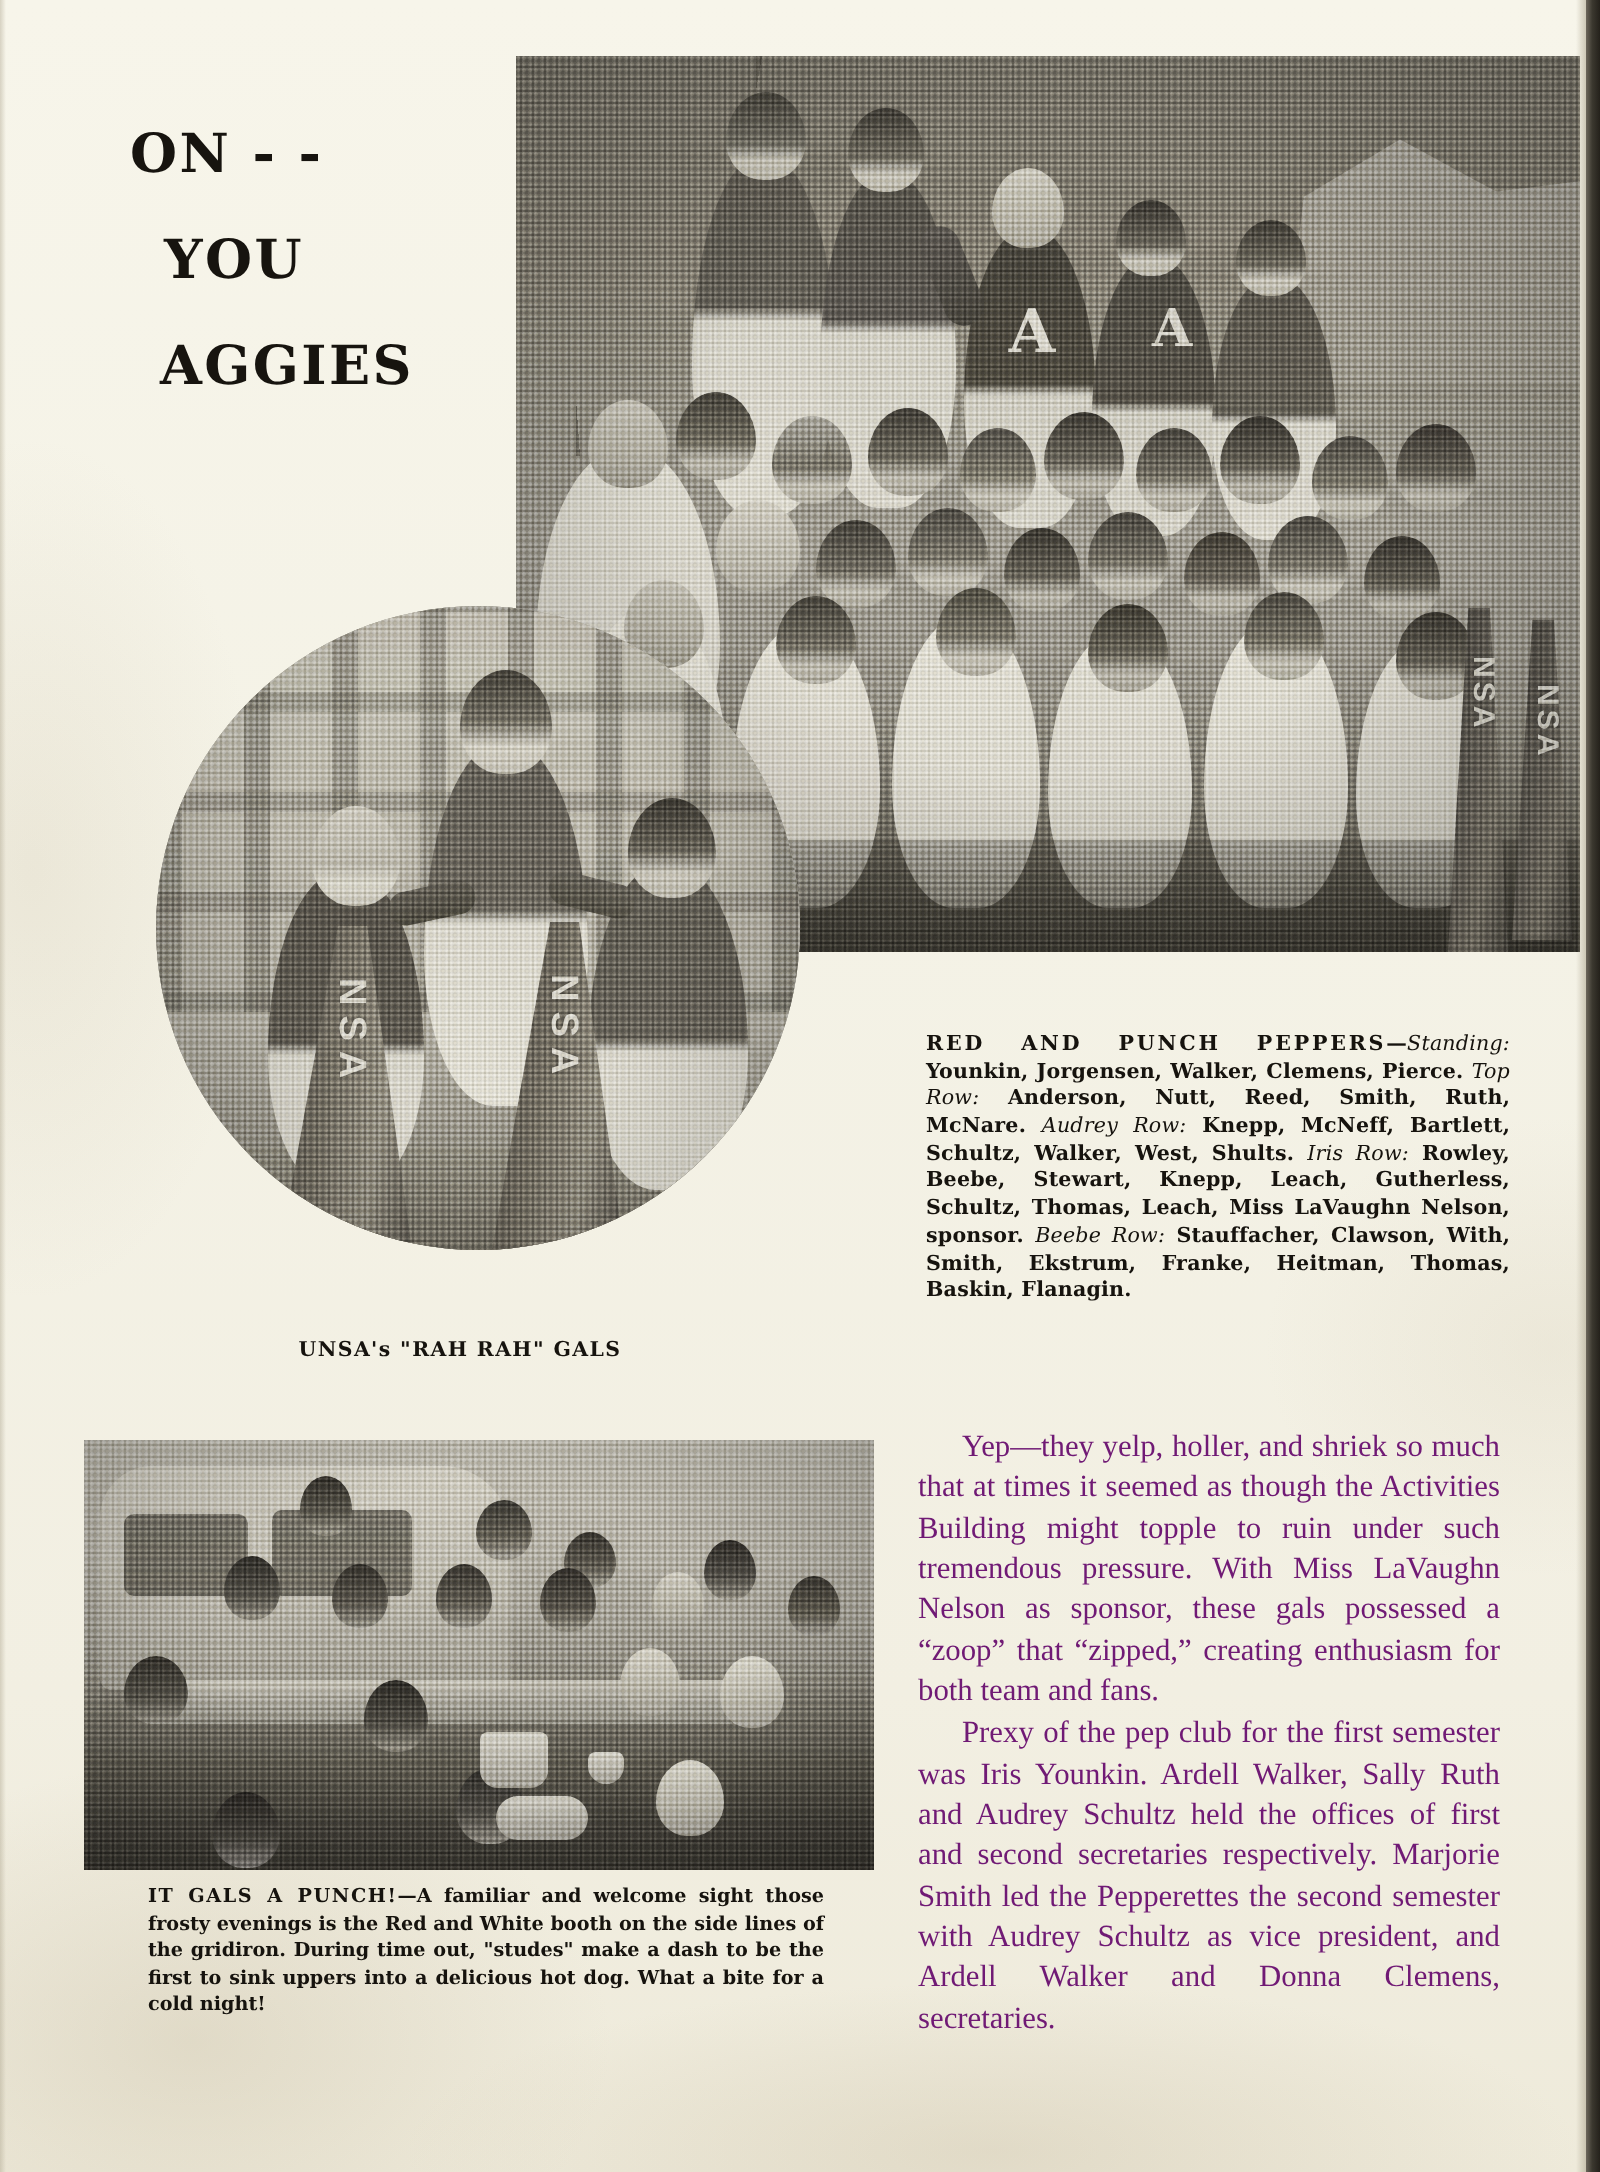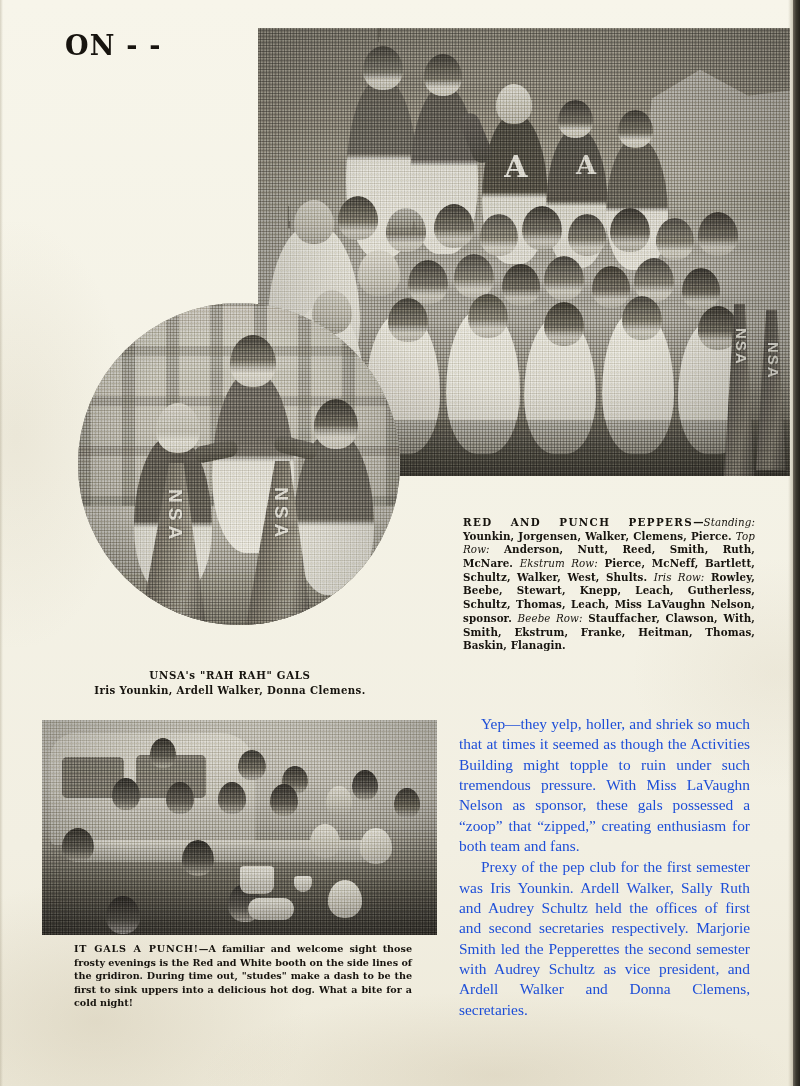--- a/index.html
+++ b/index.html
@@ -222,21 +222,21 @@
   .pot {
     position: absolute;
     background: linear-gradient(180deg, #e0ddd0, #a5a195);
     border-radius: 4px 4px 9px 9px;
     opacity: .92;
   }
 
   
   #headline {
     position: absolute;
-    left: 0; top: 32px;
+    left: 0; top: 64px;
     width: 250px;
     z-index: 20;
     font-family: "DejaVu Serif", serif;
     font-weight: 700;
     font-size: 27px;
     letter-spacing: 1.2px;
     color: #17140f;
   }
   #headline .hl-line { display: block; white-space: pre; line-height: 1.0; }
   #headline .hl1 { margin-left: 65px; margin-bottom: 26px; }
@@ -295,21 +295,21 @@
   #caption-booth .lead { letter-spacing: .8px; }
 
   #body-column {
     position: absolute;
     left: 459px; top: 714px;
     width: 291px;
     z-index: 20;
     font-family: "Liberation Serif", serif;
     font-size: 15.4px;
     line-height: 1.32;
-    color: #1d4ed8;
+    color: #701a75;
     text-align: justify;
   }
   #body-column p {
     margin: 0;
     text-indent: 22px;
   }
   #body-column p + p { margin-top: 1px; }
 </style>
 </head>
 <body>
@@ -457,38 +457,39 @@
     <div class="pot" style="left:206px; top:178px; width:46px; height:22px; border-radius:14px;"></div>
     <div class="pot" style="left:252px; top:156px; width:18px; height:16px;"></div>
 
     <div class="grainoverlay"></div>
     <div class="halftone"></div>
     <div class="photo-vignette"></div>
   </div>
 
   <div id="headline">
     <span class="hl-line hl1">ON - -</span>
+    <span class="hl-line hl2">YOU</span>
+    <span class="hl-line hl3">AGGIES</span>
   </div>
 
   <div id="caption-peppers">
     <span class="lead">RED AND PUNCH PEPPERS</span><span>—</span><span class="rowlabel">Standing:</span>
     <span>Younkin, Jorgensen, Walker, Clemens, Pierce.</span>
     <span class="rowlabel">Top Row:</span>
     <span>Anderson, Nutt, Reed, Smith, Ruth, McNare.</span>
-    <span class="rowlabel">Ekstrum Row:</span>
-    <span>Pierce, McNeff, Bartlett, Schultz, Walker, West, Shults.</span>
+    <span class="rowlabel">Audrey Row:</span>
+    <span>Knepp, McNeff, Bartlett, Schultz, Walker, West, Shults.</span>
     <span class="rowlabel">Iris Row:</span>
     <span>Rowley, Beebe, Stewart, Knepp, Leach, Gutherless, Schultz, Thomas, Leach, Miss LaVaughn Nelson, sponsor.</span>
     <span class="rowlabel">Beebe Row:</span>
     <span>Stauffacher, Clawson, With, Smith, Ekstrum, Franke, Heitman, Thomas, Baskin, Flanagin.</span>
   </div>
 
   <div id="caption-circle">
     <span class="c-title">UNSA's "RAH RAH" GALS</span>
-    <span class="c-names">Iris Younkin, Ardell Walker, Donna Clemens.</span>
   </div>
 
   <div id="caption-booth">
     <span class="lead">IT GALS A PUNCH!</span><span>—</span><span>A familiar and welcome sight those frosty evenings is the Red and White booth on the side lines of the gridiron. During time out, "studes" make a dash to be the first to sink uppers into a delicious hot dog. What a bite for a cold night!</span>
   </div>
 
   <div id="body-column">
     <p>Yep—they yelp, holler, and shriek so much that at times it seemed as though the Activities Building might topple to ruin under such tremendous pressure. With Miss LaVaughn Nelson as sponsor, these gals possessed a “zoop” that “zipped,” creating enthusiasm for both team and fans.</p>
     <p>Prexy of the pep club for the first semester was Iris Younkin. Ardell Walker, Sally Ruth and Audrey Schultz held the offices of first and second secretaries respectively. Marjorie Smith led the Pepperettes the second semester with Audrey Schultz as vice president, and Ardell Walker and Donna Clemens, secretaries.</p>
   </div>

